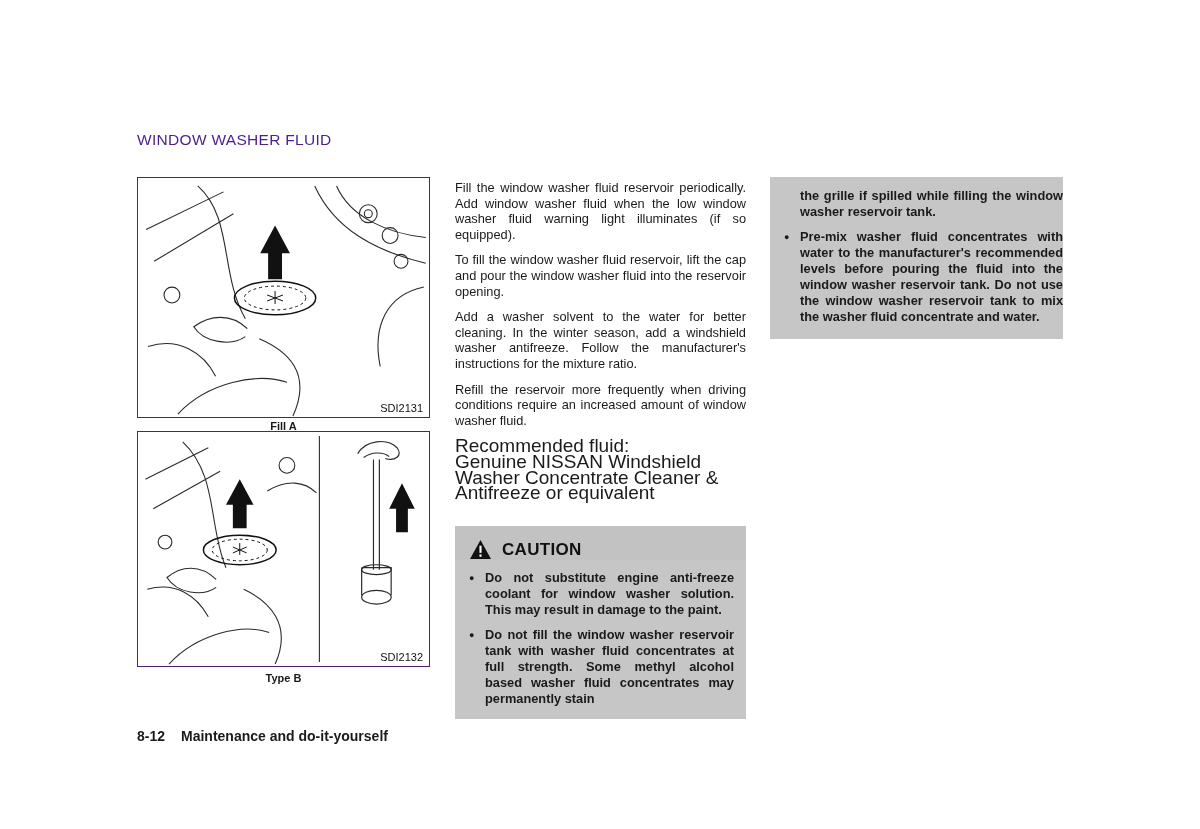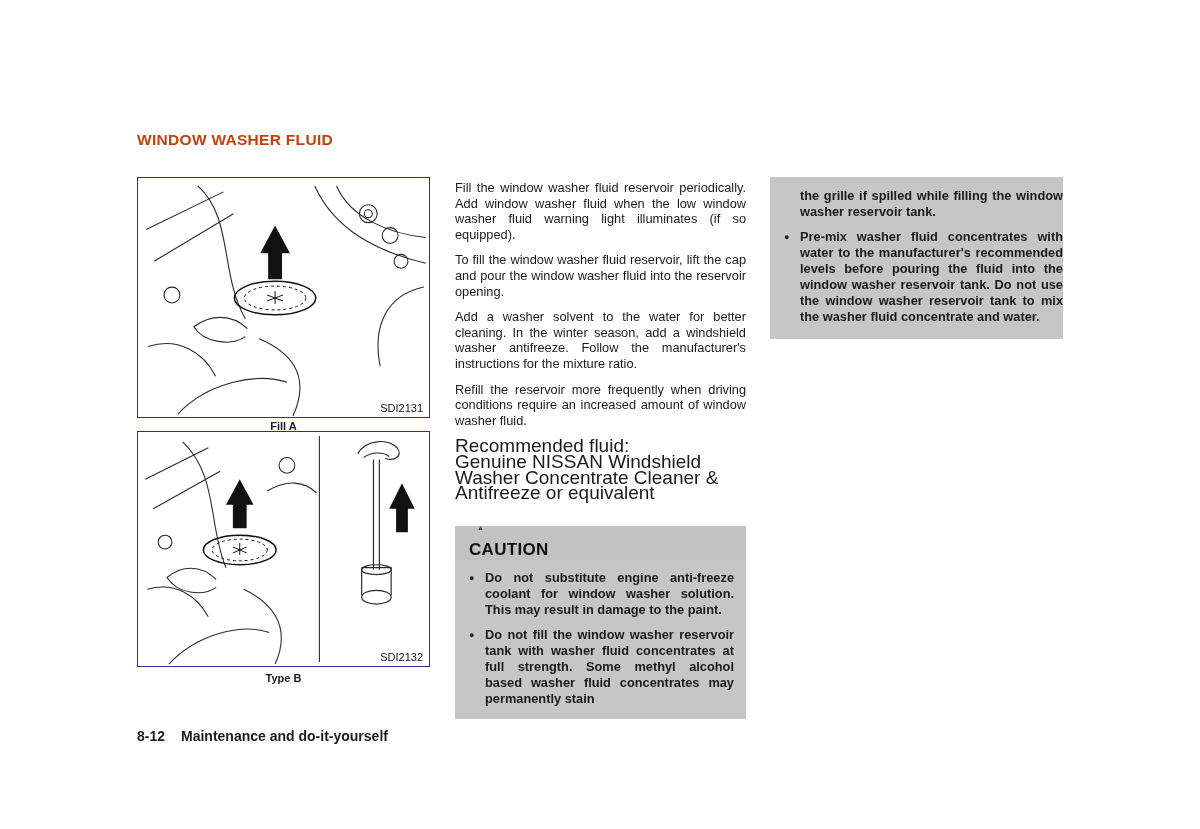--- a/index.html
+++ b/index.html
@@ -10,23 +10,23 @@
     height: 829px;
     background: #ffffff;
     font-family: "Liberation Sans", "DejaVu Sans", sans-serif;
     color: #1a1a1a;
     overflow: hidden;
   }
   .page-title {
     position: absolute;
     left: 137px; top: 131px;
     font-size: 15.5px;
-    font-weight: bold;
+    font-weight: normal;
     letter-spacing: 0.3px;
-    color: #c2410c;
+    color: #4c1d95;
   }
   .figure-box {
     position: absolute;
     left: 137px;
     width: 293px;
     border: 1px solid #4c1d95;
     background: #fff;
   }
   .figure-a { top: 177px; height: 241px; }
   .figure-b { top: 431px; height: 236px; }
@@ -61,26 +61,25 @@
   .col-mid p {
     font-size: 12.8px;
     line-height: 15.6px;
     text-align: justify;
     margin-bottom: 10px;
   }
   .rec-block { font-size: 19px; line-height: 15.6px; margin-bottom: 25px; }
   .caution-box { background: #c6c6c6; margin-top: 8px; }
   .caution-header {
     display: flex;
-    align-items: flex-start;
+    align-items: flex-end;
     gap: 10px;
     height: 34px;
     padding-left: 14px;
     background: #c2c2c2;
-    flex-direction: column;
   }
   .caution-title {
     font-size: 17px;
     font-weight: bold;
     letter-spacing: 0.3px;
     color: #111;
   }
   .caution-body { padding: 10px 12px 12px 10px; }
   .bullet-row {
     display: flex;

